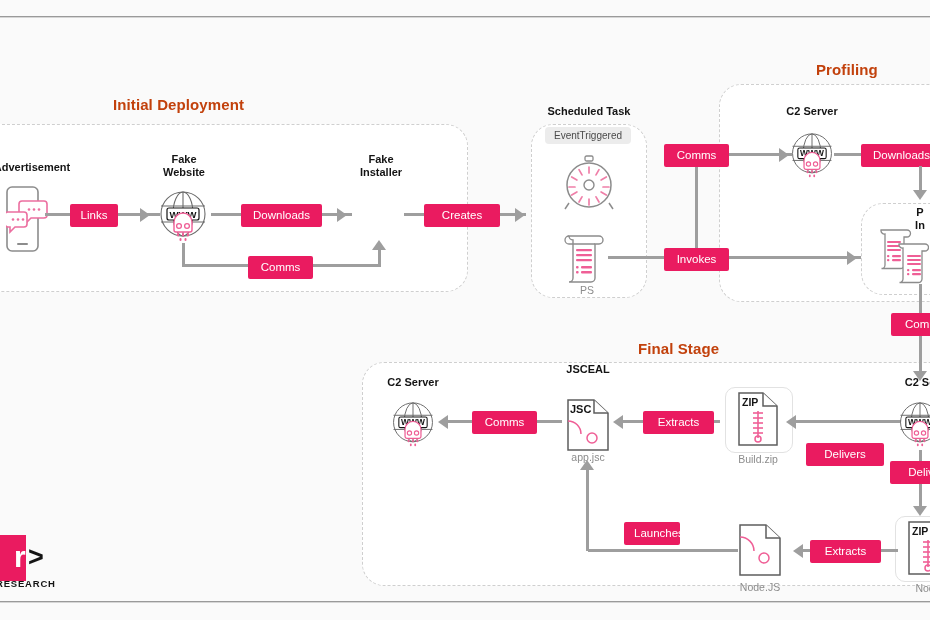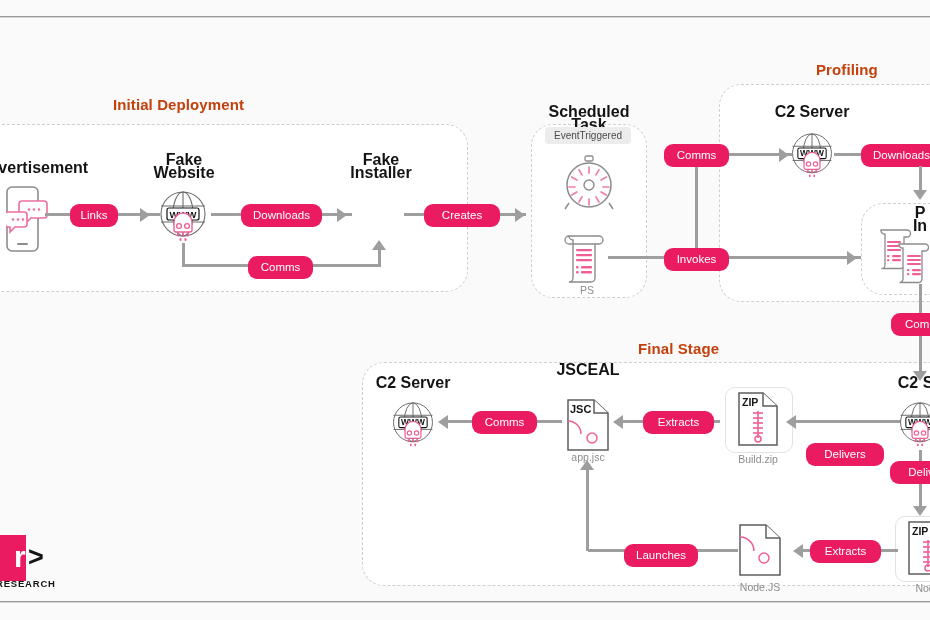--- a/index.html
+++ b/index.html
@@ -32,21 +32,21 @@
     font-size:15px;
     color:#c2410c;
     letter-spacing:.1px;
     white-space:nowrap;
   }
 
   
   .nlabel{
     position:absolute;
     font-weight:bold;
-    font-size:16px;
+    font-size:11px;
     color:#141414;
     text-align:center;
     line-height:13px;
     white-space:pre-line;
   }
   .sublabel{
     position:absolute;
     font-size:10.5px;
     color:#8c8c8c;
     text-align:center;
@@ -61,21 +61,21 @@
     padding:3px 9px;
     white-space:nowrap;
   }
 
   
   .pill{
     position:absolute;
     background:#ea1b60;
     color:#ffffff;
     font-size:11.5px;
-    border-radius:9px;
+    border-radius:2px;
     padding:5px 10px;
     text-align:center;
     white-space:nowrap;
     box-sizing:border-box;
     line-height:13px;
   }
 
   
   .line{position:absolute;background:#9e9e9e;}
   .line.h{height:3px;}
@@ -425,21 +425,21 @@
     <svg width="44" height="52" viewBox="0 0 44 52">
       <path d="M2 1 h26 l14 13 v37 h-40 z" fill="#fff" stroke="#5e5e5e" stroke-width="1.5"></path>
       <path d="M28 1 v13 h14" fill="#fff" stroke="#5e5e5e" stroke-width="1.5"></path>
       <path d="M2 13 a14 14 0 0 1 14 14" fill="none" stroke="#ef5f96" stroke-width="1.5"></path>
       <circle cx="26" cy="34" r="5" fill="none" stroke="#ef5f96" stroke-width="1.5"></circle>
     </svg>
   </div>
   <div class="sublabel" style="left:723px;top:581px;width:74px;">Node.JS</div>
 
   <div class="line h" style="left:588px;top:549px;width:150px;"></div>
-  <div class="pill" style="left:624px;top:544px;width:74px;">Launches</div>
+  <div class="pill" style="left:624px;top:522px;width:56px;">Launches</div>
   <div class="line v" style="left:586px;top:468px;height:83px;"></div>
   <div class="arrow up" style="left:580px;top:460px;"></div>
 
   <div class="logo-sq" style="left:-12px;top:535px;width:38px;height:46px;"></div>
   <div class="logo-txt" style="left:14px;top:540px;font-size:30px;color:#ffffff;font-family:'Liberation Sans',sans-serif;">r</div>
   <div class="logo-txt" style="left:28px;top:542px;font-size:27px;color:#141414;">&gt;</div>
   <div class="logo-txt" style="left:-4px;top:578px;font-size:9.5px;letter-spacing:.8px;">RESEARCH</div>
 
 </div>
 

